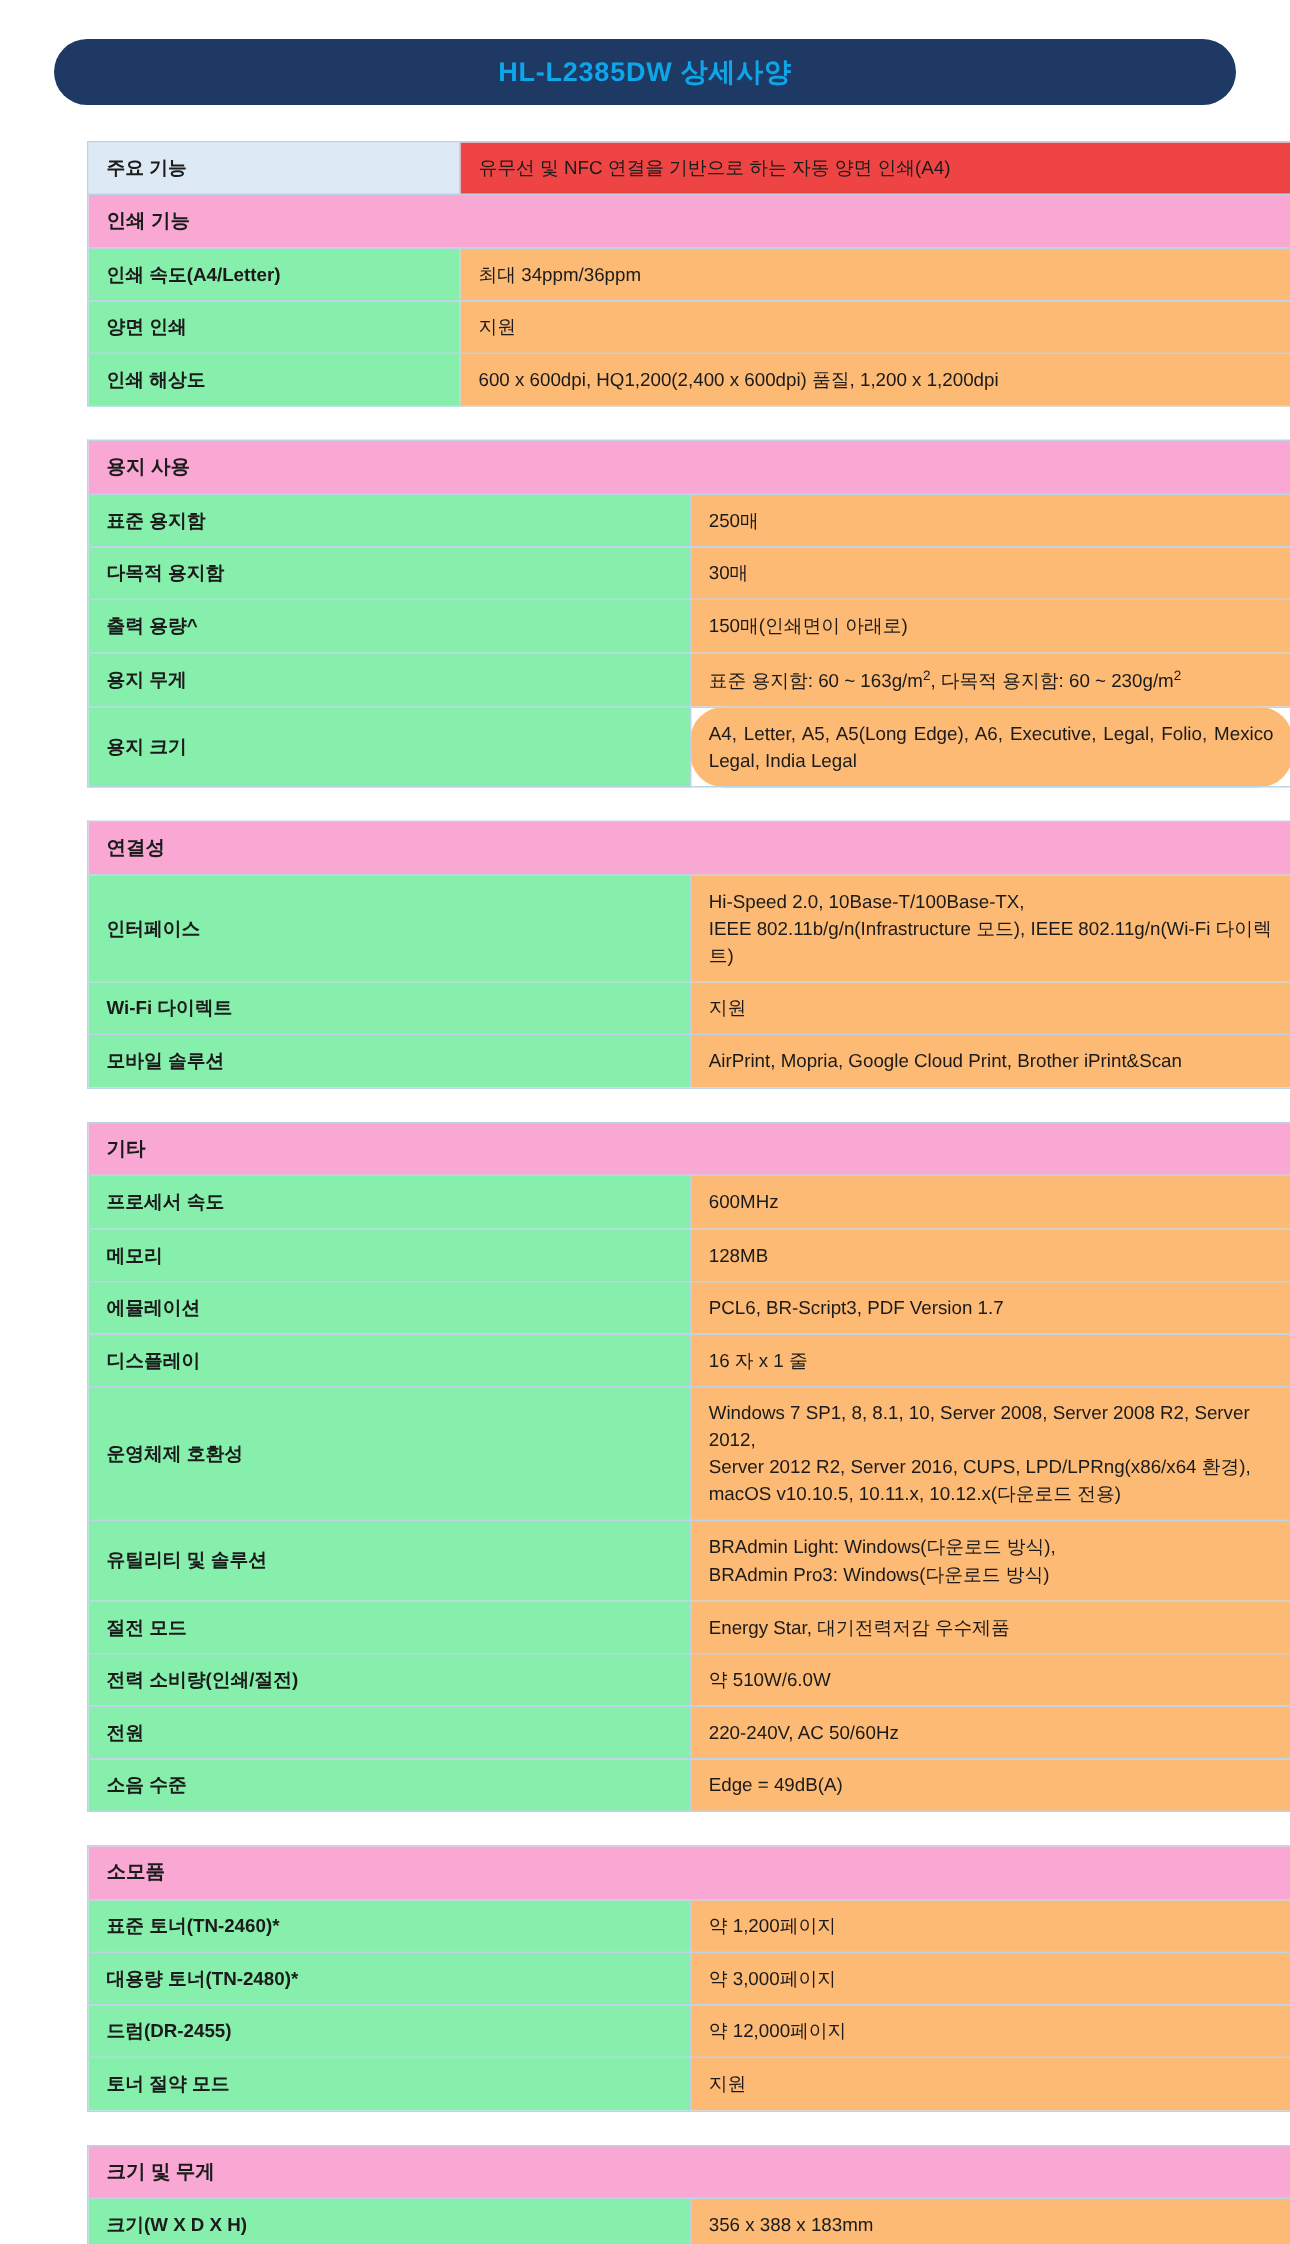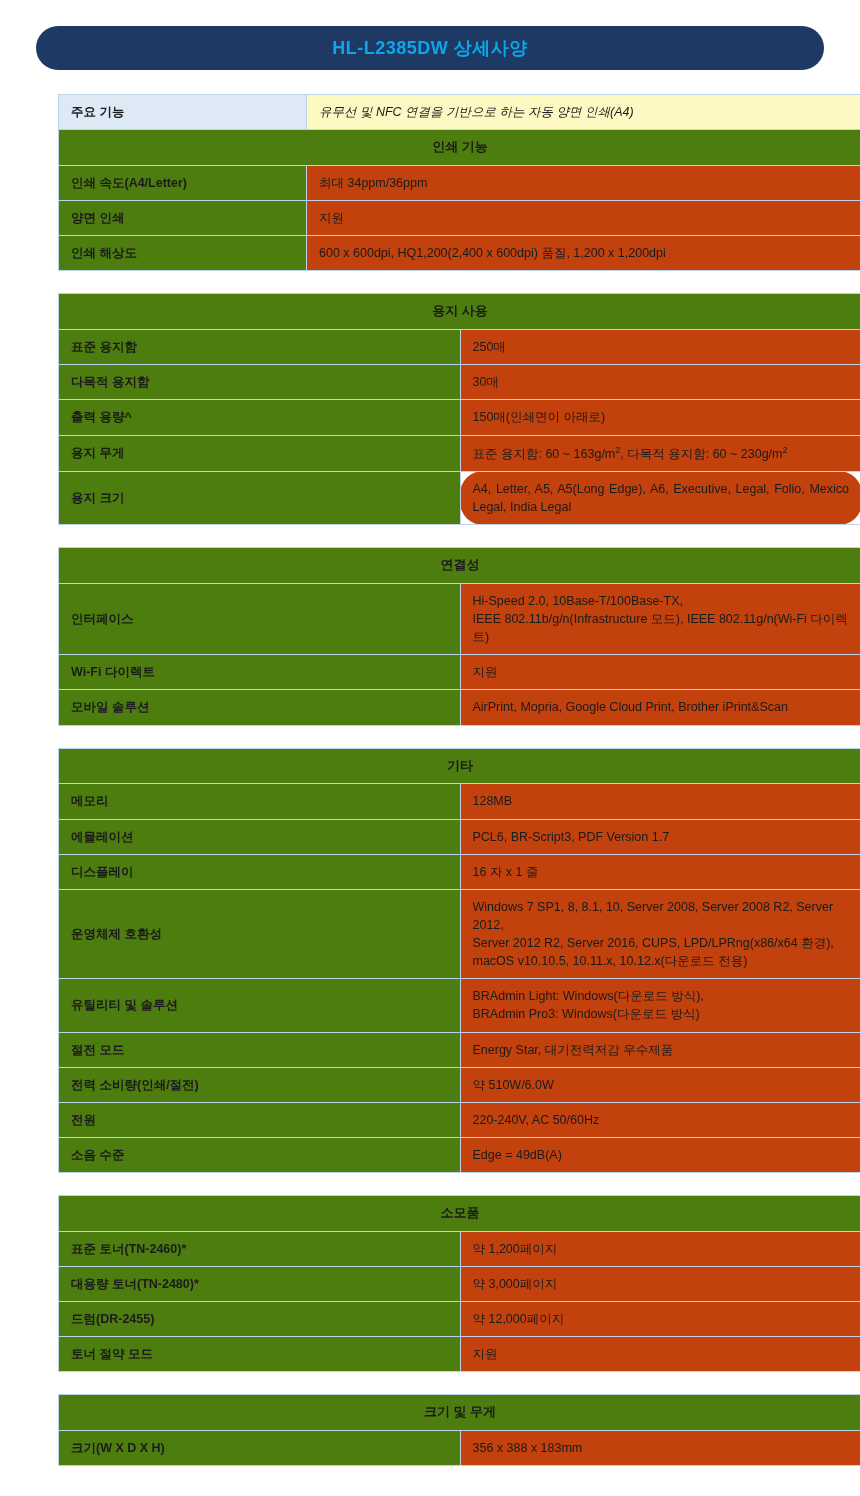--- a/index.html
+++ b/index.html
@@ -43,36 +43,35 @@
   table.spec td {
     border: 1px solid #bcd3e8;
     padding: 8px 12px;
     font-size: 12.5px;
     line-height: 1.45;
     vertical-align: middle;
     color: #1b1b1b;
   }
   td.label {
     width: 248px;
-    background: #4d7c0f;
+    background: #86efac;
     font-weight: bold;
   }
   td.label.head {
     background: #ddeaf6;
   }
   td.value {
-    background: #c2410c;
+    background: #fdba74;
   }
   td.value.head {
-    background: #fef9c3;
-    font-style: italic;
+    background: #ef4444;
   }
   tr.section td {
-    background: #4d7c0f;
-    text-align: center;
+    background: #f9a8d4;
+    text-align: left;
     font-weight: bold;
     font-size: 13px;
     padding: 8px 12px;
   }
   .justify {
     text-align: justify;
     text-justify: inter-word;
     border-radius: 23px;
   }
   sup { font-size: 9px; vertical-align: super; }
@@ -155,20 +154,24 @@
             <td class="value">AirPrint, Mopria, Google Cloud Print, Brother iPrint&amp;Scan</td>
           </tr>
         </tbody>
       </table>
       <table class="spec">
         <tbody>
           <tr class="section">
             <td colspan="2">기타</td>
           </tr>
           <tr>
+            <td class="label">프로세서 속도</td>
+            <td class="value">600MHz</td>
+          </tr>
+          <tr>
             <td class="label">메모리</td>
             <td class="value">128MB</td>
           </tr>
           <tr>
             <td class="label">에뮬레이션</td>
             <td class="value">PCL6, BR-Script3, PDF Version 1.7</td>
           </tr>
           <tr>
             <td class="label">디스플레이</td>
             <td class="value">16 자 x 1 줄</td>

